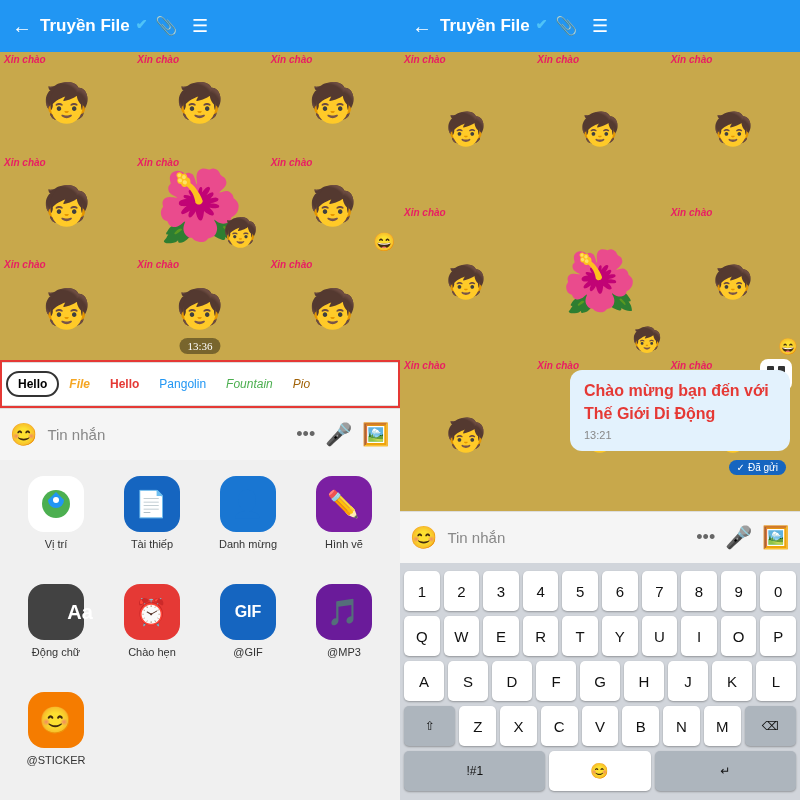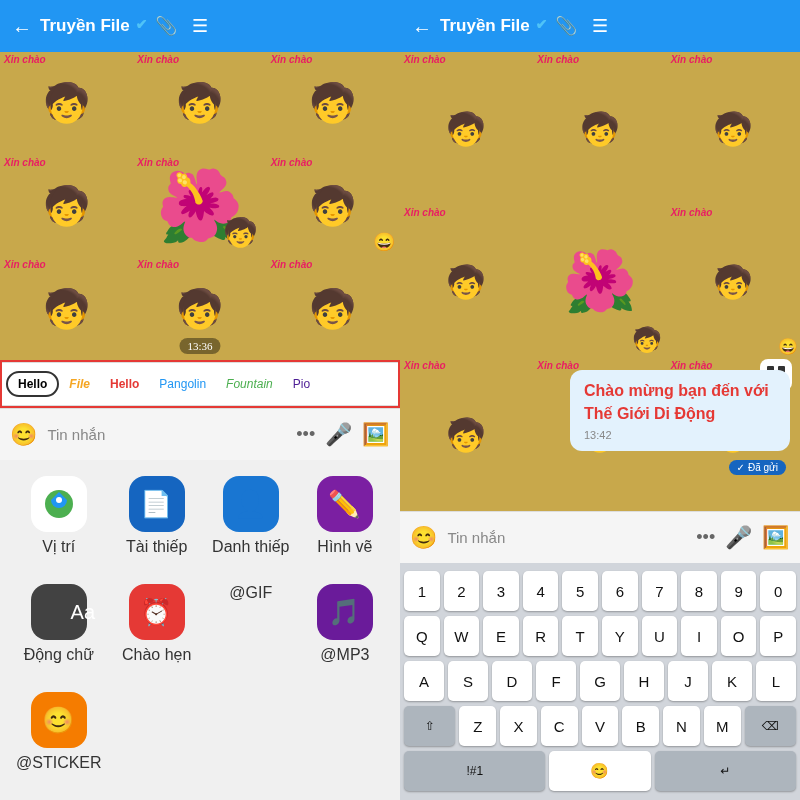--- a/index.html
+++ b/index.html
@@ -23,35 +23,35 @@
     .sticker-wrapper { position: relative; width: 100%; height: 100%; display: flex; align-items: center; justify-content: center; }
 
     
     .font-selector { height: 44px; background: white; display: flex; align-items: center; padding: 0 4px; border-top: 1px solid #ddd; border-bottom: 1px solid #ddd; overflow: hidden; flex-shrink: 0; }
     .font-tab { padding: 4px 10px; font-size: 12px; cursor: pointer; white-space: nowrap; border-radius: 16px; }
     .font-tab.active { border: 2px solid #333; border-radius: 16px; font-weight: bold; }
     .font-tab.young { color: #f5a623; font-style: italic; font-weight: bold; }
     .font-tab.school { color: #e53935; font-weight: bold; }
     .font-tab.pangolin { color: #2196F3; }
     .font-tab.fountain { color: #4CAF50; font-style: italic; }
-    .font-tab.pio { color: #4c1d95; }
+    .font-tab.pio { color: #a16207; font-style: italic; }
 
     
     .input-bar { height: 52px; background: #f5f5f5; display: flex; align-items: center; padding: 0 10px; gap: 10px; flex-shrink: 0; border-top: 1px solid #ddd; }
     .emoji-btn { font-size: 22px; cursor: pointer; }
     .input-field { flex: 1; color: #888; font-size: 15px; }
     .dots-btn { font-size: 18px; color: #666; cursor: pointer; }
     .mic-btn { font-size: 22px; color: #666; cursor: pointer; }
     .image-btn { font-size: 22px; color: #f57c00; cursor: pointer; }
 
     
     .app-grid { flex: 1; background: #f0f0f0; padding: 16px; display: grid; grid-template-columns: repeat(4, 1fr); grid-template-rows: repeat(3, auto); gap: 16px; overflow: hidden; }
     .app-item { display: flex; flex-direction: column; align-items: center; gap: 6px; cursor: pointer; }
     .app-icon { width: 56px; height: 56px; border-radius: 16px; display: flex; align-items: center; justify-content: center; font-size: 28px; }
-    .app-label { font-size: 16px; color: #333; text-align: center; }
+    .app-label { font-size: 11px; color: #333; text-align: center; }
     .icon-maps { background: white; }
     .icon-doc { background: #1565C0; }
     .icon-contact { background: #1976D2; }
     .icon-draw { background: #7B1FA2; }
     .icon-font { background: #424242; }
     .icon-remind { background: #e53935; }
     .icon-gif { background: #1565C0; }
     .icon-mp3 { background: #6A1B9A; }
     .icon-sticker { background: #f57c00; }
 
@@ -204,45 +204,48 @@
       <div class="app-icon icon-doc">
         <span style="color:white;font-size:26px;">📄</span>
       </div>
       <span class="app-label">Tài thiếp</span>
     </div>
 
     <div class="app-item">
       <div class="app-icon icon-contact">
         <span style="color:white;font-size:26px;">👤</span>
       </div>
-      <span class="app-label">Danh thiếp</span>
+      <span class="app-label">Danh mừng</span>
     </div>
 
     <div class="app-item">
       <div class="app-icon icon-draw">
         <span style="color:white;font-size:26px;">✏️</span>
       </div>
       <span class="app-label">Hình vẽ</span>
     </div>
 
     <div class="app-item">
       <div class="app-icon icon-font">
-        <span style="color:white;font-size:20px;font-weight:normal;margin-left:48px;">Aa</span>
+        <span style="color:white;font-size:20px;font-weight:bold;margin-left:48px;">Aa</span>
       </div>
       <span class="app-label">Động chữ</span>
     </div>
 
     <div class="app-item">
       <div class="app-icon icon-remind">
         <span style="font-size:26px;">⏰</span>
       </div>
       <span class="app-label">Chào hẹn</span>
     </div>
 
     <div class="app-item">
+      <div class="app-icon icon-gif">
+        <span style="color:white;font-size:16px;font-weight:bold;">GIF</span>
+      </div>
       <span class="app-label">@GIF</span>
     </div>
 
     <div class="app-item">
       <div class="app-icon icon-mp3">
         <span style="color:white;font-size:26px;">🎵</span>
       </div>
       <span class="app-label">@MP3</span>
     </div>
 
@@ -317,21 +320,21 @@
       <svg width="20" height="20" viewBox="0 0 20 20">
         <rect x="1" y="1" width="7" height="7" rx="1" fill="#333"></rect>
         <rect x="12" y="1" width="7" height="7" rx="1" fill="#333"></rect>
         <rect x="1" y="12" width="7" height="7" rx="1" fill="#333"></rect>
         <rect x="12" y="12" width="7" height="7" rx="1" fill="#333"></rect>
       </svg>
     </div>
 
     <div class="message-bubble">
       <div class="message-text">Chào mừng bạn đến với Thế Giới Di Động</div>
-      <div class="message-time">13:42</div>
+      <div class="message-time">13:21</div>
     </div>
 
     <div class="sent-badge">
       <span>✓</span>
       <span>Đã gửi</span>
     </div>
   </div>
 
   <div class="input-bar">
     <span class="emoji-btn">😊</span>

